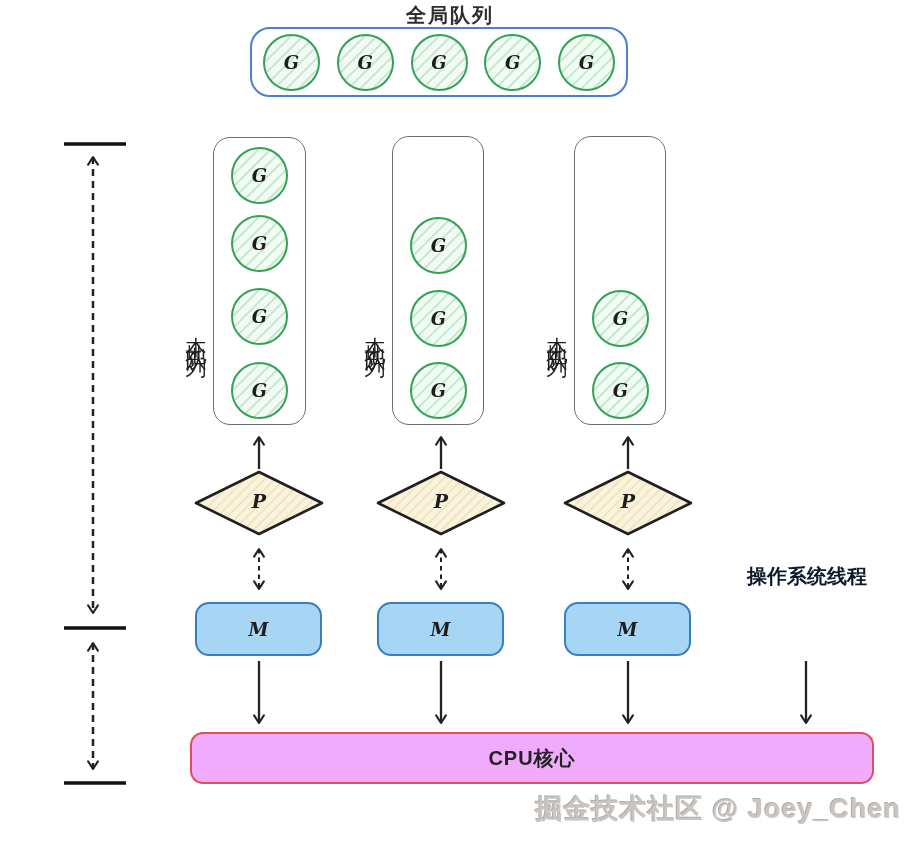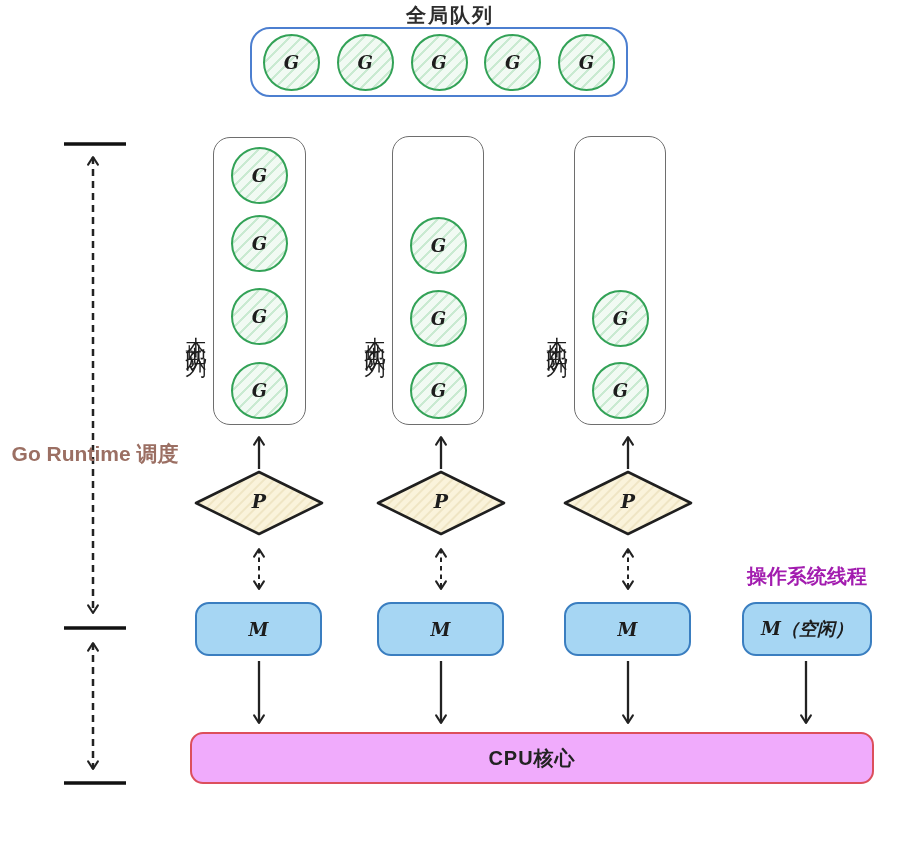--- a/index.html
+++ b/index.html
@@ -36,21 +36,21 @@
     font-family:"DejaVu Serif",serif;font-style:italic;font-weight:600;
     font-size:19px;color:#1d1d1d;}
 
   
   .m-box{position:absolute;top:602px;height:54px;box-sizing:border-box;
     background:#A6D6F3;border:2.4px solid #3A7EC0;border-radius:14px;
     display:flex;align-items:center;justify-content:center;
     font-family:"DejaVu Serif",serif;font-style:italic;font-weight:600;
     font-size:18px;color:#1d1d1d;}
   .os-thread-label{position:absolute;left:738px;top:563px;width:138px;text-align:center;
-    font-size:20px;font-weight:700;color:#a21caf;}
+    font-size:20px;font-weight:700;color:#0f172a;}
 
   
   .cpu-bar{position:absolute;left:190px;top:732px;width:684px;height:52px;
     box-sizing:border-box;background:#f0abfc;border:2.4px solid #DC4F5C;
     border-radius:13px;display:flex;align-items:center;justify-content:center;
     font-size:20px;font-weight:600;color:#222;letter-spacing:1px;}
 
   
   .scope-label{position:absolute;color:#9B6F63;font-weight:600;text-align:center;}
   .scope-go{left:4px;top:440px;width:182px;font-size:21px;}
@@ -137,20 +137,19 @@
   </div>
 
   <div class="p-label" style="left:244px;top:490px;">P</div>
   <div class="p-label" style="left:426px;top:490px;">P</div>
   <div class="p-label" style="left:613px;top:490px;">P</div>
 
   <div class="os-thread-label">操作系统线程</div>
   <div class="m-box" style="left:195px;width:127px;">M</div>
   <div class="m-box" style="left:377px;width:127px;">M</div>
   <div class="m-box" style="left:564px;width:127px;">M</div>
-  <div class="m-box" style="left:742px;width:130px;">M（空闲）</div>
 
   <div class="cpu-bar">CPU核心</div>
 
-  <div class="scope-label scope-go">Go Runtime 调度</div>
 
+  <div class="watermark">掘金技术社区 @ Joey_Chen</div>
 
 </div>
 
 </body></html>

